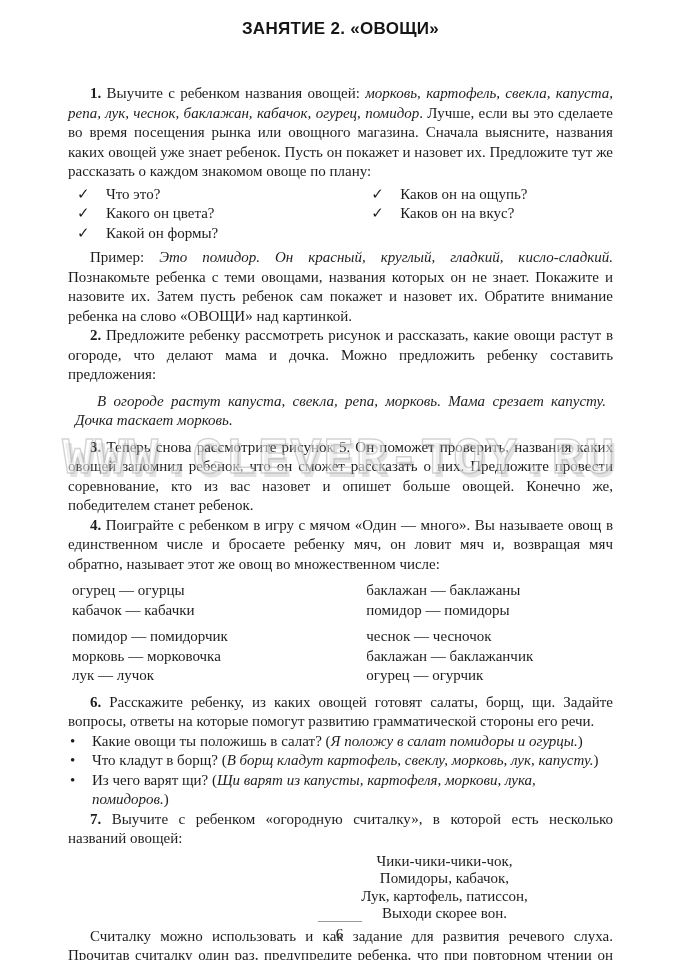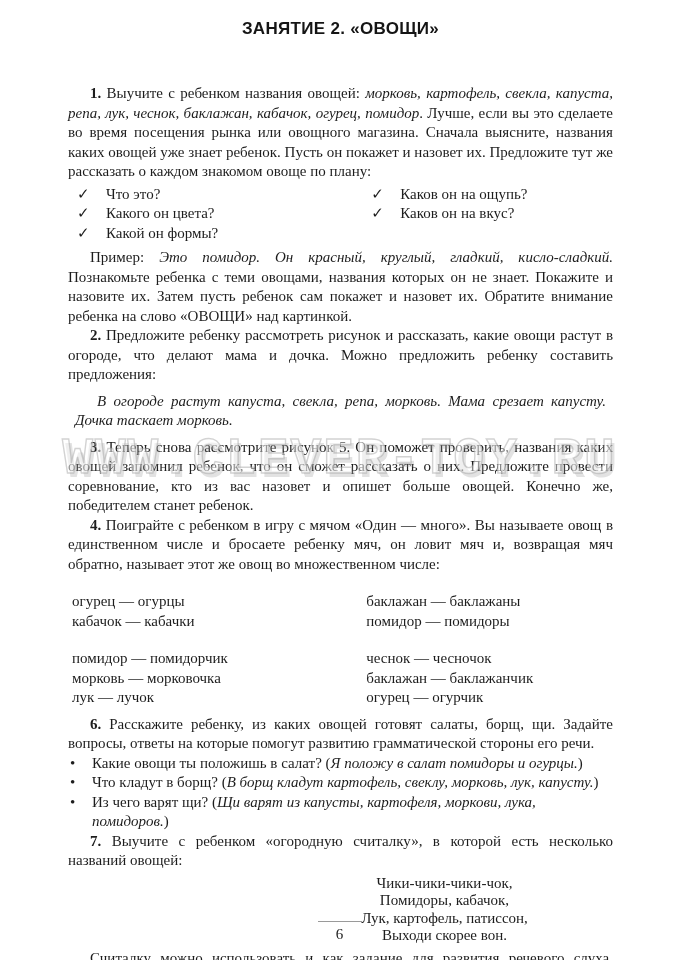--- a/index.html
+++ b/index.html
@@ -50,21 +50,21 @@
   .checklist .col-right { flex: 1; }
   .chk-row { display: flex; }
   .chk-row .check {
     width: 18px;
     margin-left: 9px;
     margin-right: 11px;
     flex: none;
   }
   .pairs {
     display: flex;
-    margin: 18px 0 7px 0;
+    margin: 7px 0 7px 0;
   }
   .pairs .col-left { flex: 0 0 54%; padding-left: 4px; }
   .pairs .col-right { flex: 1; }
   .brow { display: flex; }
   .brow .dot { width: 22px; padding-left: 2px; flex: none; }
   .brow .btext { flex: 1; }
   .rhyme {
     margin: 4px 0 4px 208px;
     line-height: 17.5px;
     text-align: center;

